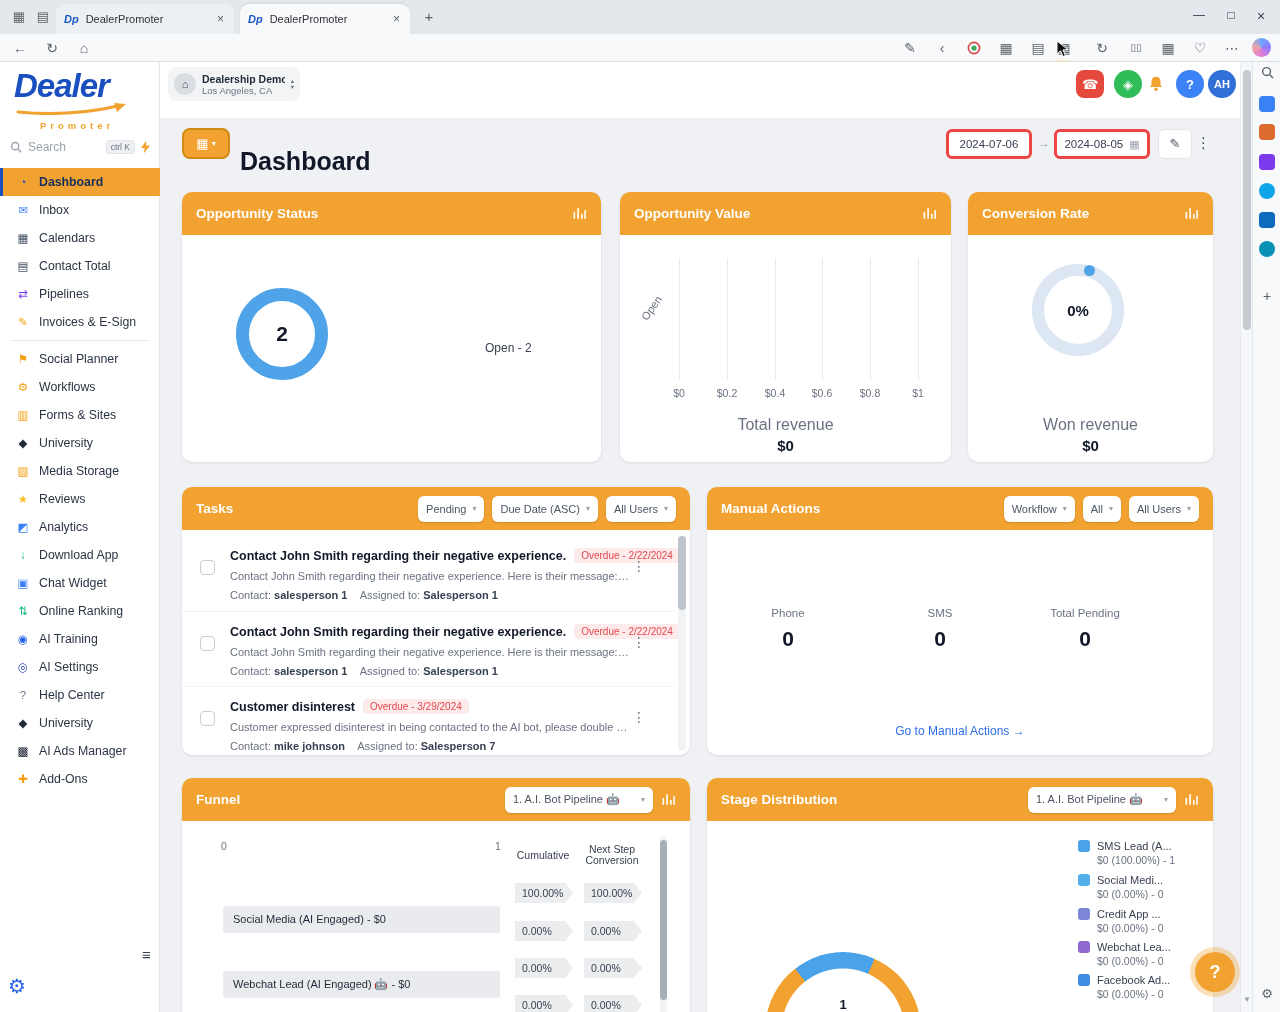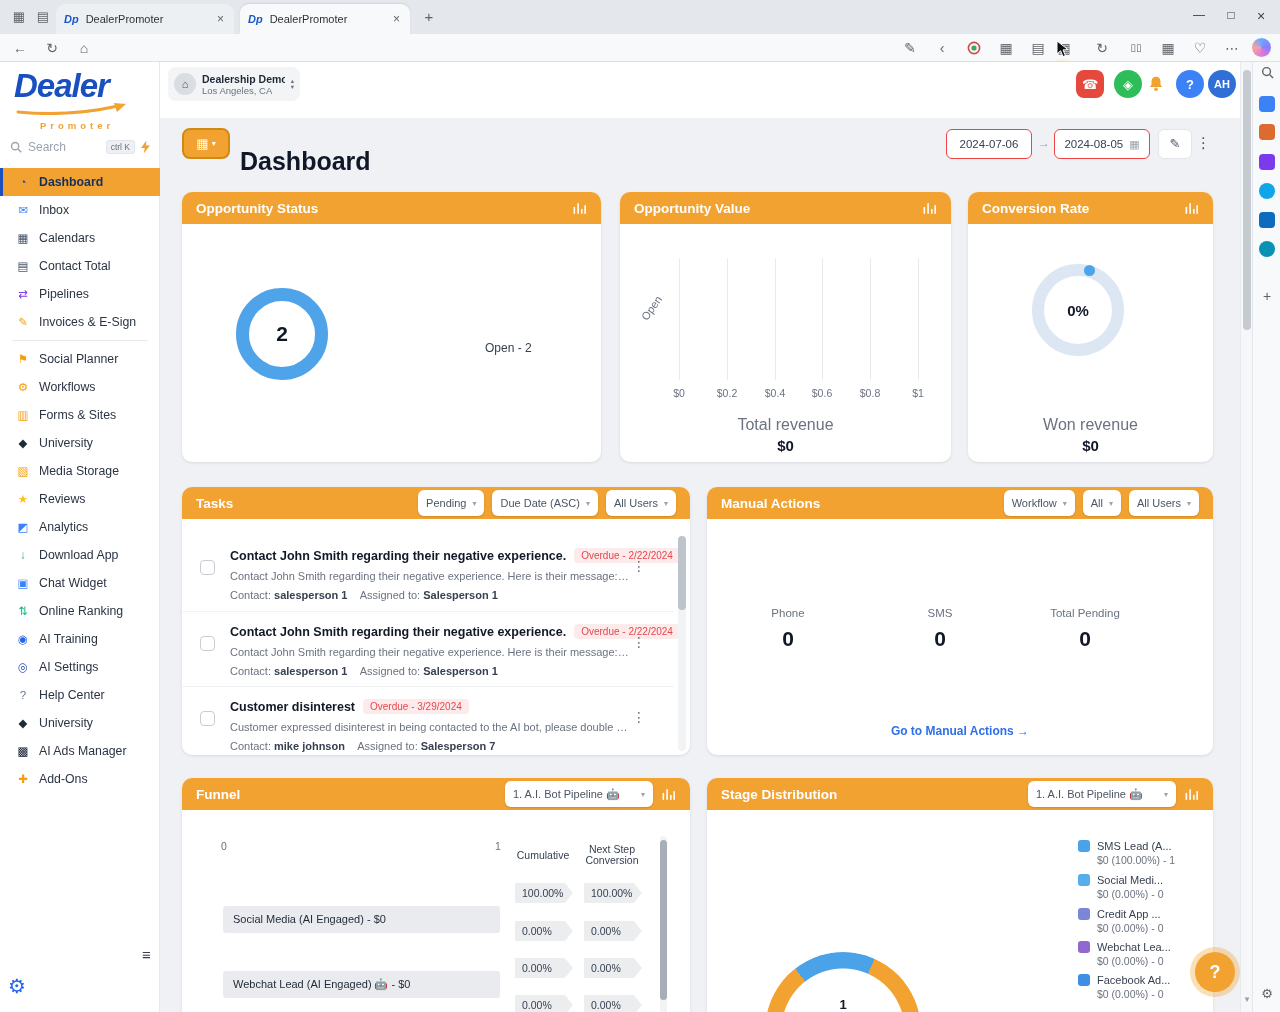--- a/index.html
+++ b/index.html
@@ -61,28 +61,28 @@
   .loc-avatar{width:22px;height:22px;border-radius:50%;background:#DADDE2;color:#4B5563;font-size:11px;text-align:center;line-height:22px;flex:0 0 auto}
   .loc-name{font-size:10.5px;font-weight:bold;color:#1F2937;white-space:nowrap}
   .loc-city{font-size:9.5px;color:#6B7280;white-space:nowrap}
   .loc-chev{display:flex;flex-direction:column;color:#6B7280;font-size:6.5px;line-height:6px}
   .tb-btn{position:absolute;top:8px;width:28px;height:28px;border-radius:8px;display:flex;align-items:center;justify-content:center;color:#fff;font-size:13px}
   .tb-circle{border-radius:50%}
 
   
   .pg-grid-btn{position:absolute;left:182px;top:128px;width:48px;height:31px;background:#F2A230;border:2px solid #D08A12;border-radius:8px;display:flex;align-items:center;justify-content:center;gap:3px;color:#fff}
   .pg-title{position:absolute;left:240px;top:130px;font-size:25px;font-weight:bold;color:#101828}
-  .date-box{position:absolute;top:129px;height:30px;background:#fff;border:1px solid #ef4444;border-radius:6px;display:flex;align-items:center;justify-content:center;gap:6px;font-size:11.5px;color:#374151}
+  .date-box{position:absolute;top:129px;height:30px;background:#fff;border:3px solid #ef4444;border-radius:6px;display:flex;align-items:center;justify-content:center;gap:6px;font-size:11.5px;color:#374151}
   .date-arrow{position:absolute;top:136px;color:#9CA3AF;font-size:12px}
   .icon-btn{position:absolute;top:129px;width:34px;height:30px;background:#fff;border:1px solid #E2E5EA;border-radius:6px;text-align:center;line-height:28px;color:#4B5563;font-size:13px}
   .kebab{color:#4B5563;font-size:15px}
 
   
   .card{position:absolute;background:#fff;border-radius:10px;box-shadow:0 1px 3px rgba(16,24,40,.1);overflow:hidden}
-  .chead{position:absolute;left:0;top:0;right:0;height:32px;background:#F2A230;display:flex;align-items:center;padding:0 14px;gap:8px}
+  .chead{position:absolute;left:0;top:0;right:0;height:43px;background:#F2A230;display:flex;align-items:center;padding:0 14px;gap:8px}
   .ct{color:#fff;font-weight:bold;font-size:13.5px;white-space:nowrap}
   .sp{flex:1}
   .hsel{background:#fff;border-radius:6px;height:26px;display:flex;align-items:center;padding:0 8px;font-size:11px;color:#4B5563;gap:6px;box-shadow:0 1px 2px rgba(0,0,0,.15);white-space:nowrap}
   .hsel .chv{color:#9CA3AF;font-size:8px}
   .hico{display:flex;align-items:center}
 
   .ringA{position:absolute;left:54px;top:96px;width:92px;height:92px;border:13px solid #4FA3E8;border-radius:50%}
   .ringA-num{position:absolute;left:54px;top:96px;width:118px;height:118px;margin-left:-13px;margin-top:-13px;display:flex;align-items:center;justify-content:center;font-size:21px;font-weight:bold;color:#101828}
   .gridline{position:absolute;width:1px;background:#E8EAEE;top:66px;height:122px}
   .tick{position:absolute;top:195px;width:34px;text-align:center;font-size:10.5px;color:#6B7280}
@@ -102,21 +102,21 @@
   .task-meta{margin-top:7px;font-size:11px;color:#6B7280}
   .task-meta b{color:#374151}
   .checkbox{position:absolute;left:18px;top:24px;width:15px;height:15px;border:1.5px solid #C9CDD3;border-radius:4px;background:#fff}
   .row-kebab{position:absolute;right:28px;top:22px;color:#6B7280;font-size:14px}
   .scrolltrack{position:absolute;background:#F2F3F5;border-radius:4px}
   .scrollthumb{position:absolute;background:#BEC4CC;border-radius:4px}
 
   .stat{position:absolute;width:130px;text-align:center}
   .stat-label{font-size:11.5px;color:#6B7280}
   .stat-value{font-size:21px;font-weight:bold;color:#111827;margin-top:8px}
-  .ma-link{position:absolute;left:0;right:0;text-align:center;color:#2F6FEB;font-size:12px;font-weight:bold}
+  .ma-link{position:absolute;left:0;right:0;text-align:center;color:#2F6FEB;font-size:12px;font-weight:normal}
 
   .fx-axis{position:absolute;font-size:10.5px;color:#6B7280}
   .fbar{position:absolute;left:41px;width:277px;height:27px;border-radius:3px;background:#E9EBEE;font-size:11px;color:#1F2937;line-height:27px;padding-left:10px;white-space:nowrap;overflow:hidden}
   .fbar.hl{background:#56A7E8;color:#0F2A44}
   .fcol-h{position:absolute;font-size:10.5px;color:#374151;text-align:center;line-height:11px}
   .tag{position:absolute;width:58px;height:20px;background:#ECEDEF;clip-path:polygon(0 0,86% 0,100% 50%,86% 100%,0 100%);font-size:10.5px;color:#374151;line-height:20px;padding-left:7px}
 
   .ring2{position:absolute;left:58px;top:174px;width:156px;height:156px;border-radius:50%;
     background:conic-gradient(from -38deg,#4AA3E8 0 62deg,#F2A230 62deg 360deg);
     -webkit-mask:radial-gradient(farthest-side,transparent calc(100% - 17px),#000 calc(100% - 16px));

